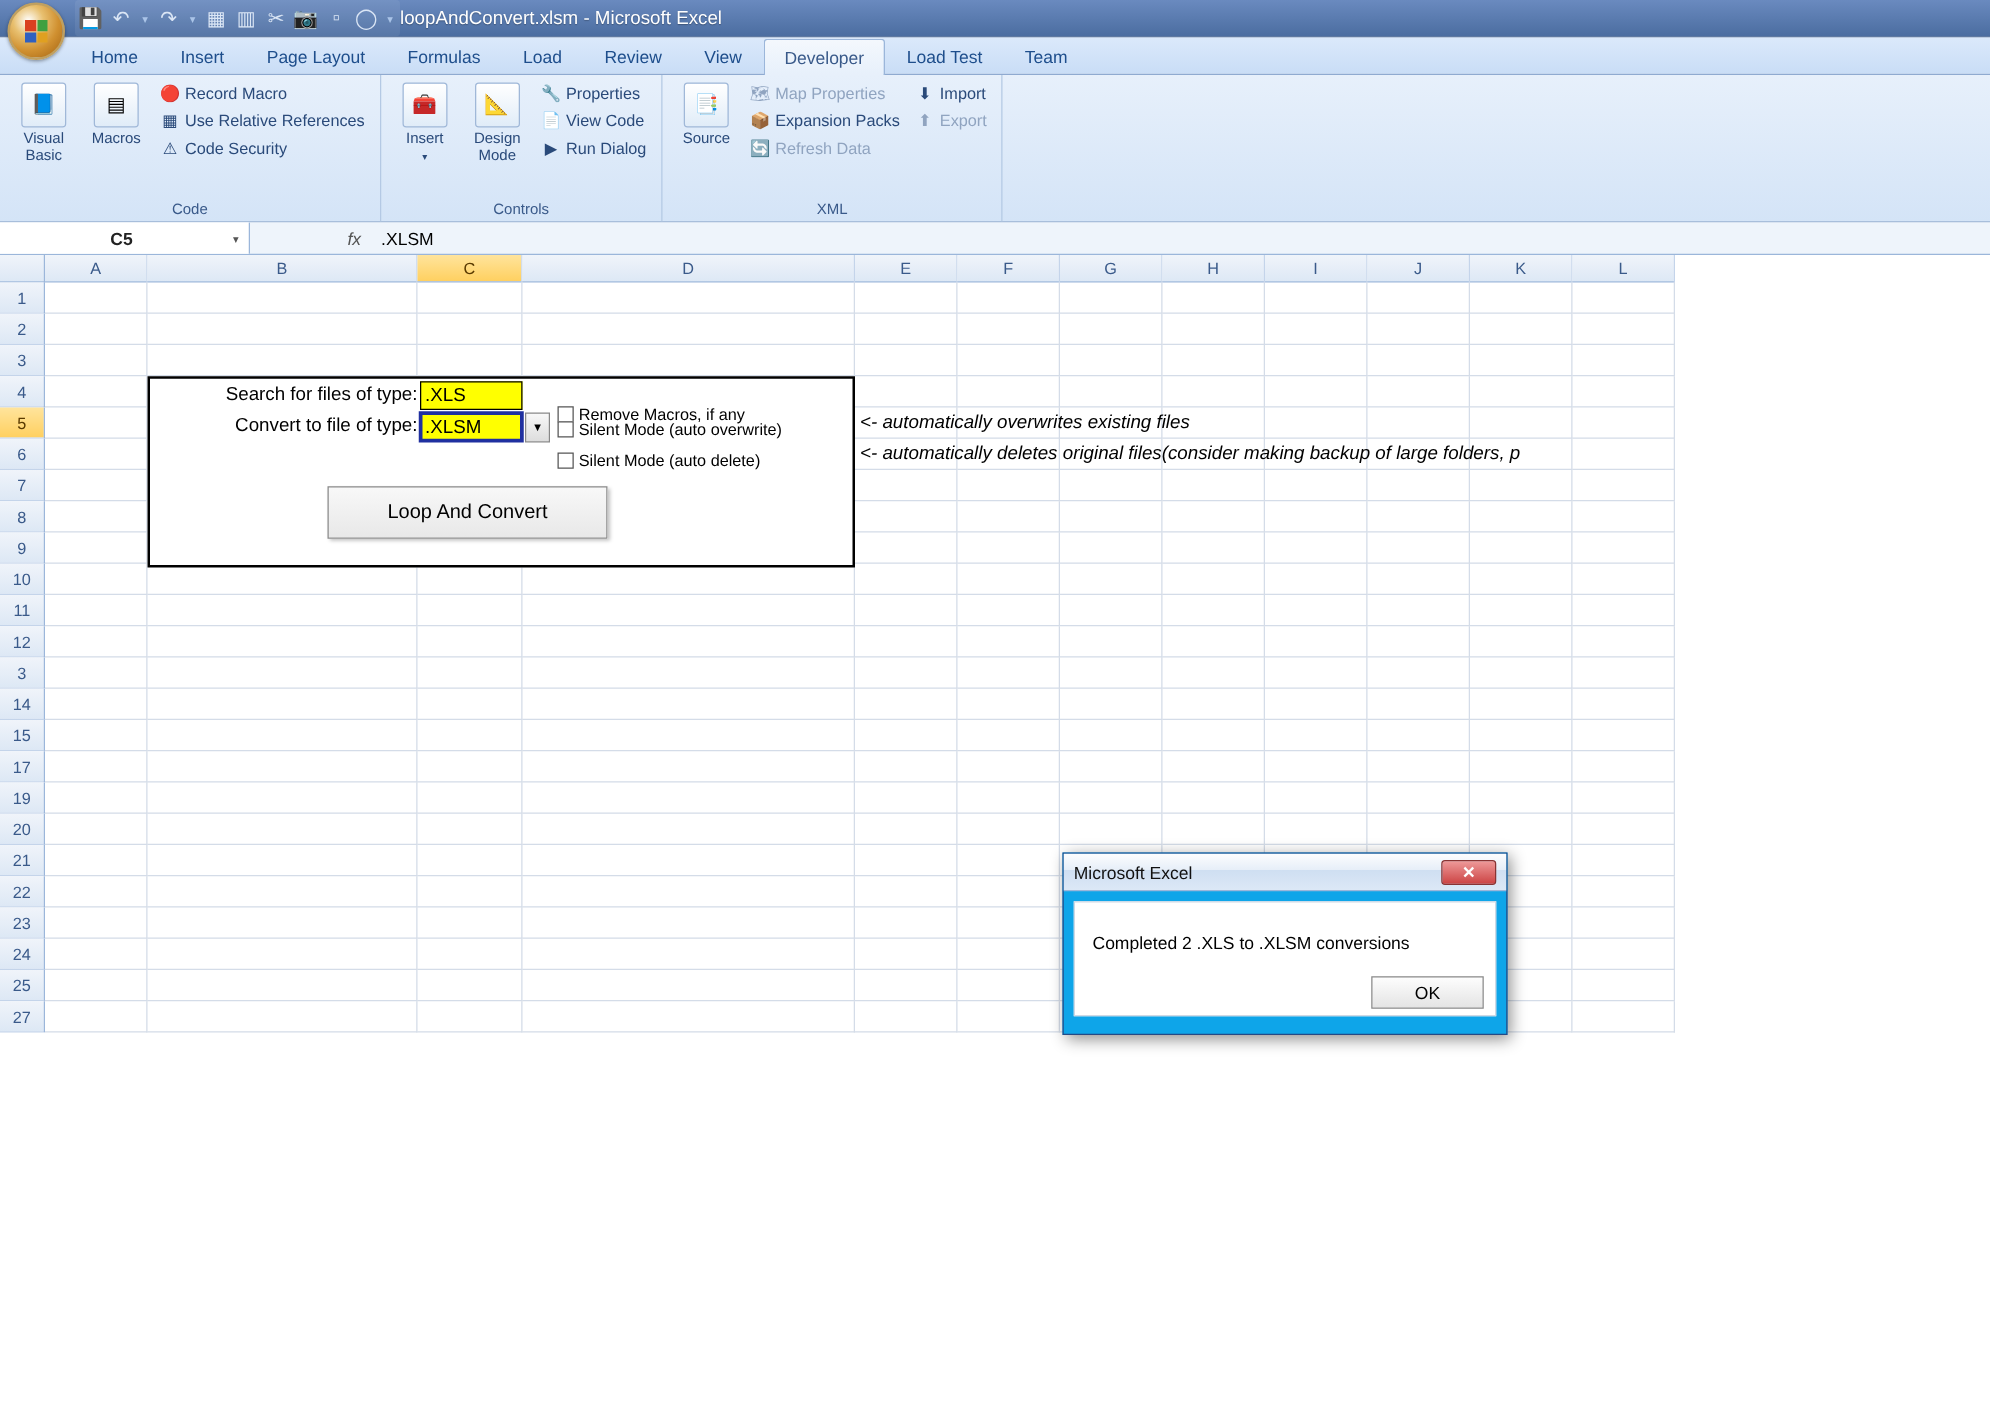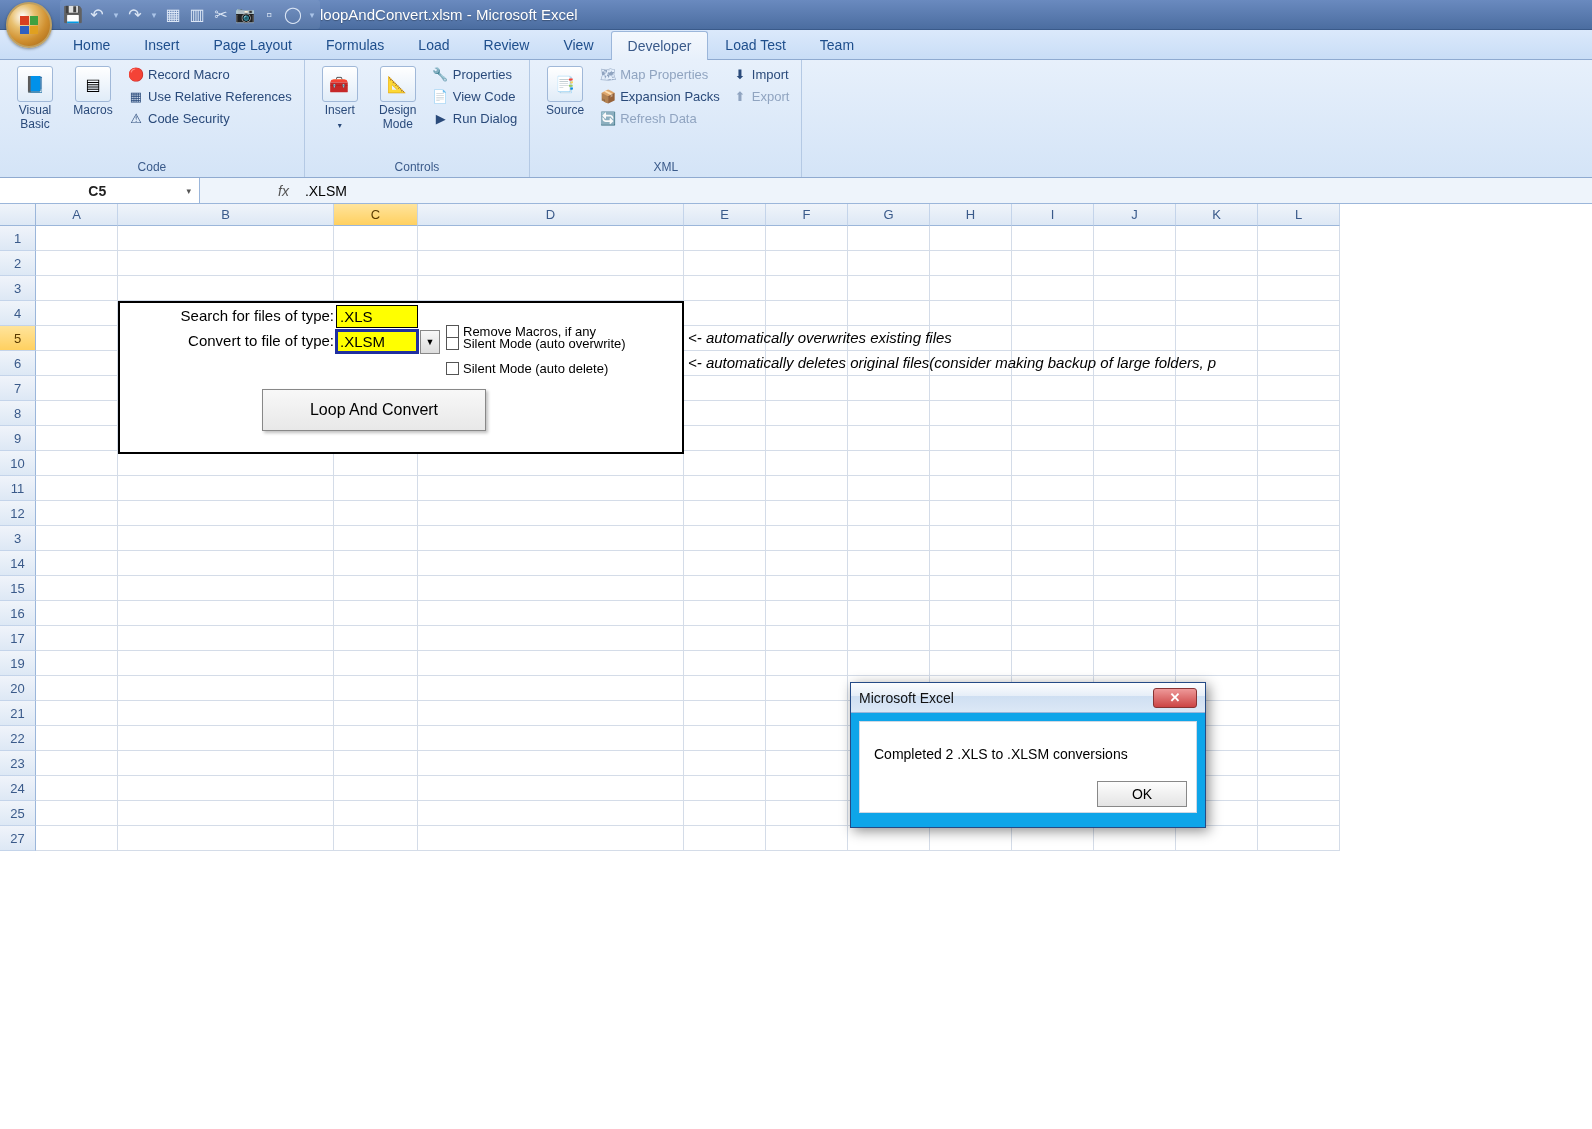--- a/index.html
+++ b/index.html
@@ -461,35 +461,20 @@
         <div class="cell" style="width: 82px;"></div>
         <div class="cell" style="width: 82px;"></div>
         <div class="cell" style="width: 82px;"></div>
         <div class="cell" style="width: 82px;"></div>
         <div class="cell" style="width: 82px;"></div>
         <div class="cell" style="width: 82px;"></div>
         <div class="cell" style="width: 82px;"></div>
         <div class="cell" style="width: 82px;"></div>
       </div>
       <div class="row">
-        <div class="row-h">16</div>
-        <div class="cell" style="width: 82px;"></div>
-        <div class="cell" style="width: 216px;"></div>
-        <div class="cell" style="width: 84px;"></div>
-        <div class="cell" style="width: 266px;"></div>
-        <div class="cell" style="width: 82px;"></div>
-        <div class="cell" style="width: 82px;"></div>
-        <div class="cell" style="width: 82px;"></div>
-        <div class="cell" style="width: 82px;"></div>
-        <div class="cell" style="width: 82px;"></div>
-        <div class="cell" style="width: 82px;"></div>
-        <div class="cell" style="width: 82px;"></div>
-        <div class="cell" style="width: 82px;"></div>
-      </div>
-      <div class="row">
         <div class="row-h">17</div>
         <div class="cell" style="width: 82px;"></div>
         <div class="cell" style="width: 216px;"></div>
         <div class="cell" style="width: 84px;"></div>
         <div class="cell" style="width: 266px;"></div>
         <div class="cell" style="width: 82px;"></div>
         <div class="cell" style="width: 82px;"></div>
         <div class="cell" style="width: 82px;"></div>
         <div class="cell" style="width: 82px;"></div>
         <div class="cell" style="width: 82px;"></div>

